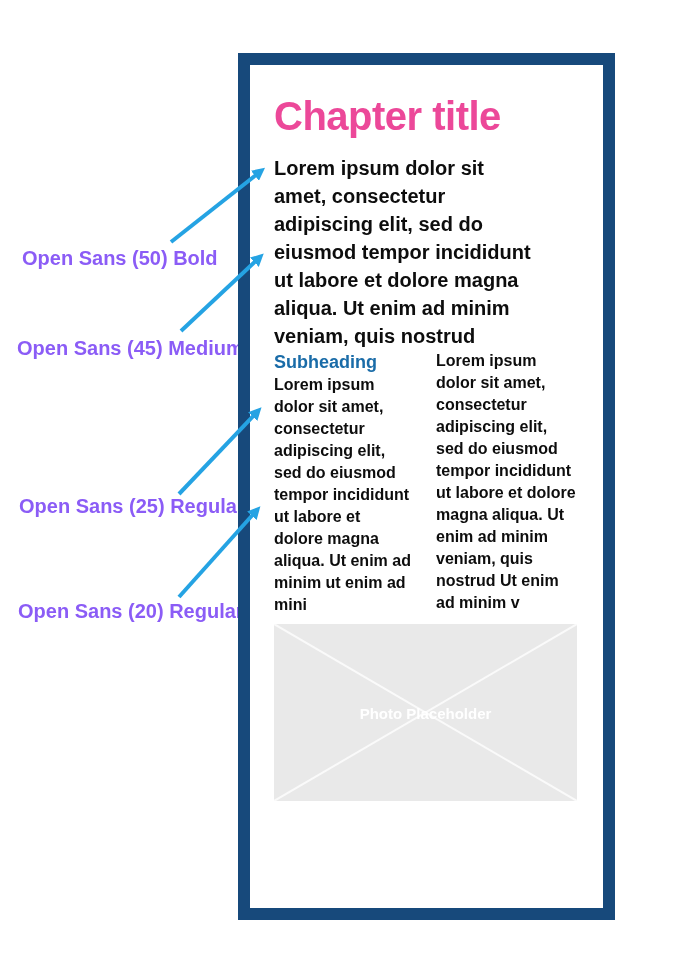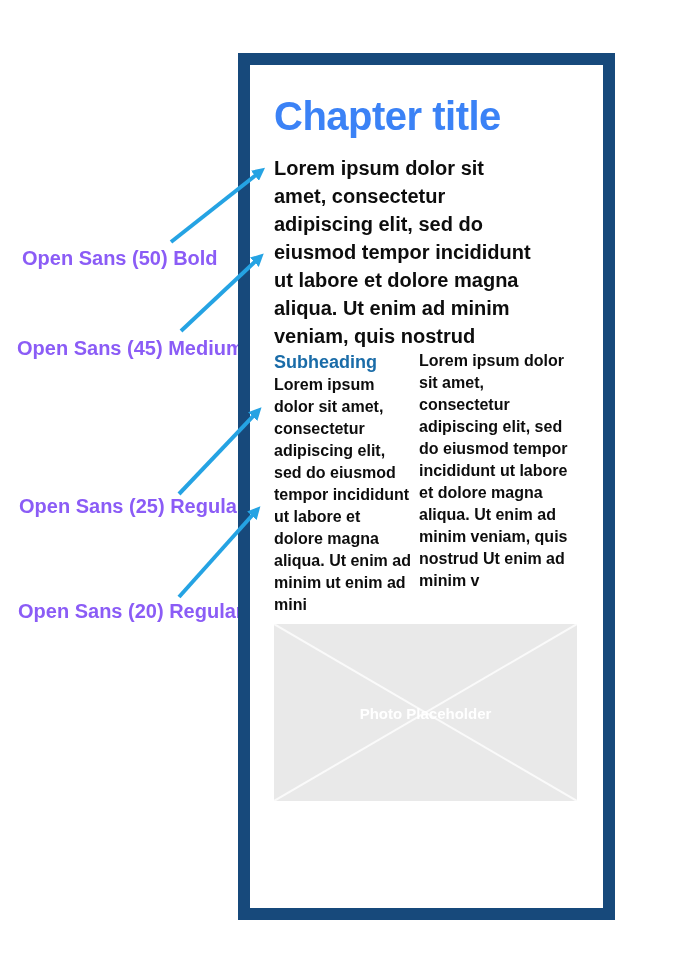--- a/index.html
+++ b/index.html
@@ -42,37 +42,37 @@
     border: 12px solid #17497B;
     padding: 24px 26px 0 24px;
     z-index: 5;
   }
 
   .chapter-title {
     font-size: 40px;
     line-height: 54px;
     font-weight: 700;
     letter-spacing: -0.5px;
-    color: #3b82f6;
+    color: #ec4899;
     width: 280px;
   }
 
   .intro-text {
     margin-top: 11px;
     width: 264px;
     font-size: 20px;
     line-height: 28px;
     font-weight: 700;
     color: #0d0d0d;
   }
 
   .columns {
     margin-top: 0px;
     display: flex;
-    gap: 8px;
+    gap: 25px;
   }
   .col-left { width: 137px; flex: 0 0 137px; }
   .col-right { flex: 1; }
   .subheading {
     font-size: 18px;
     line-height: 24px;
     font-weight: 700;
     color: #1A6CA8;
   }
   .col-text {

